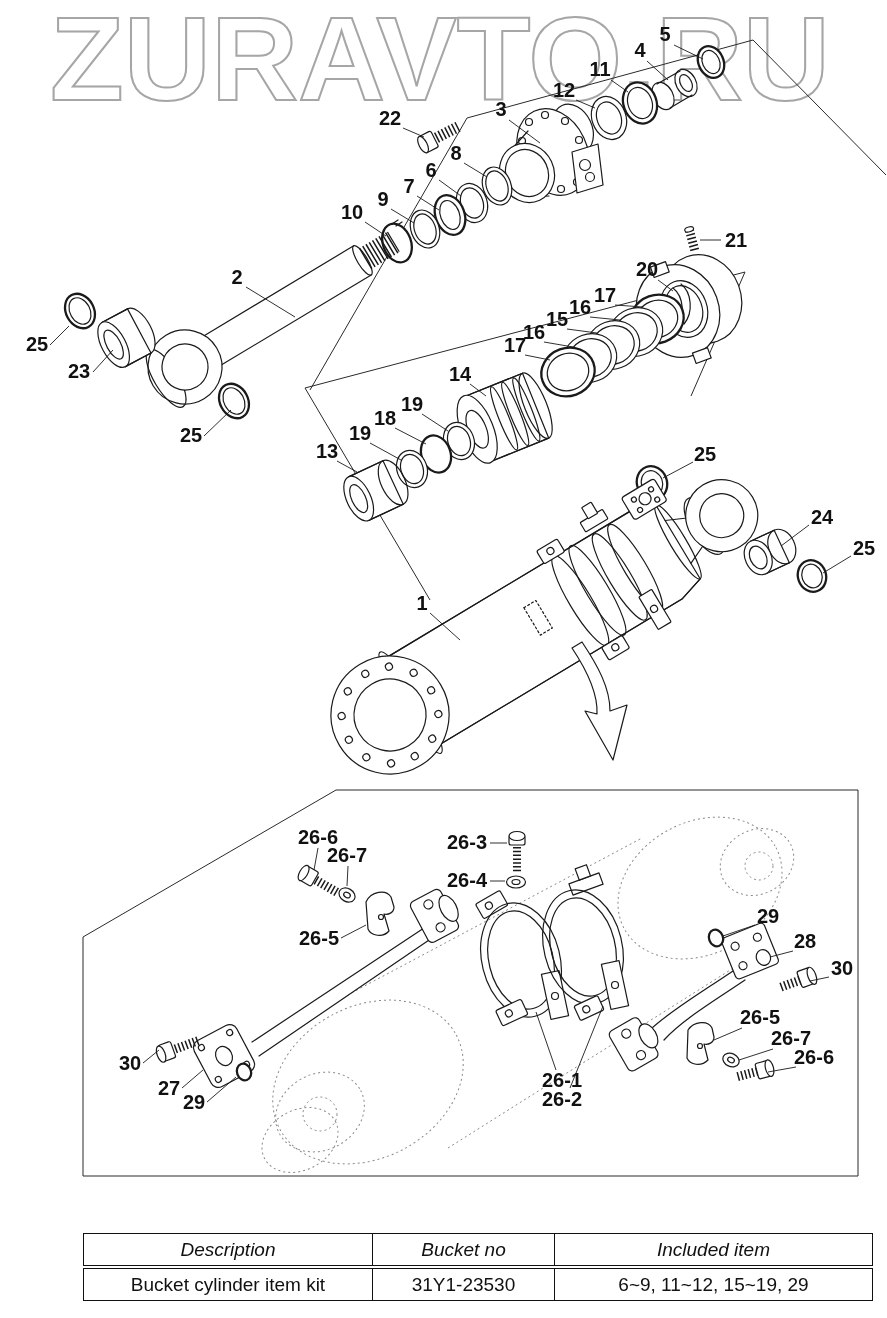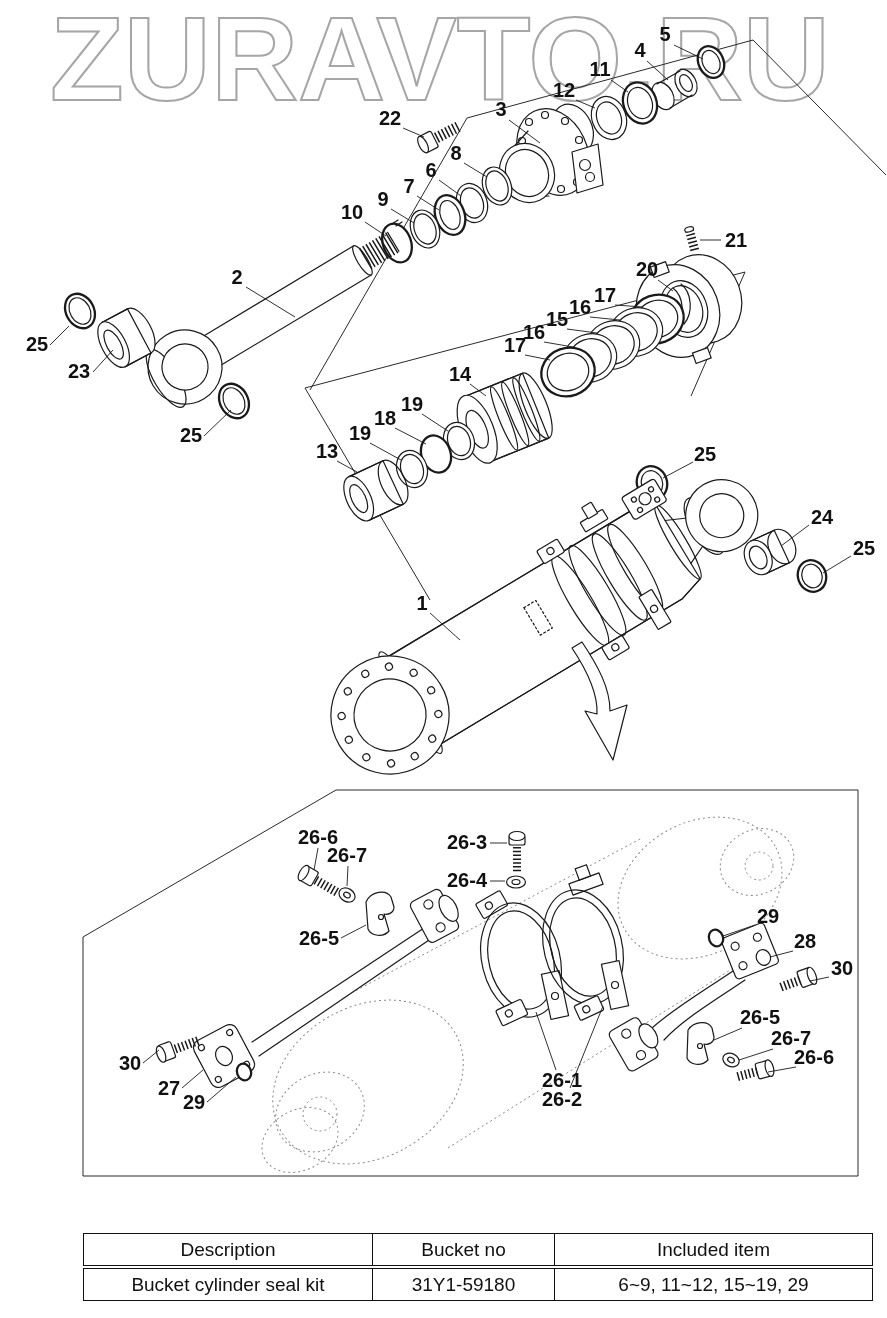--- a/index.html
+++ b/index.html
@@ -13,21 +13,21 @@
   .thr{stroke:#1a1a1a;stroke-dasharray:1.5 2.3;fill:none;}
   .ghost{stroke:#8a8a8a;stroke-dasharray:2 3;fill:none;stroke-width:1;}
   .frame{stroke:#2a2a2a;fill:none;stroke-width:1;}
   .callout{font:600 20px "Liberation Sans",sans-serif;fill:#111;text-anchor:middle;}
   .leader{stroke:#1a1a1a;stroke-width:0.9;}
   .wline{stroke:#fff;stroke-width:12;fill:none;stroke-linecap:round;}
   
   #ptable{position:absolute;left:83px;top:1233px;width:789px;border-collapse:collapse;
           table-layout:fixed;font-size:19px;color:#111;}
   #ptable td{border:1.5px solid #111;text-align:center;padding:0;height:31px;background:#fff;}
-  #ptable tr.hdr td{border-bottom:4px double #111;}
+  #ptable tr.hdr td{border-bottom:4px double #111;font-style:italic;}
   #ptable col.c1{width:289px;} #ptable col.c2{width:182px;} #ptable col.c3{width:318px;}
 </style>
 </head>
 <body>
 
 <div id="stage">
 <svg width="887" height="1318" viewBox="0 0 887 1318">
 
   <text class="wm" x="50" y="100" textLength="780" lengthAdjust="spacingAndGlyphs">ZURAVTO.RU</text>
 
@@ -508,19 +508,19 @@
         <col class="c2">
         <col class="c3">
       </colgroup>
   <tbody>
         <tr class="hdr">
     <td>Description</td>
     <td>Bucket no</td>
     <td>Included item</td>
   </tr>
   <tr>
-    <td>Bucket cylinder seal kit</td>
-    <td>31Y1-59180</td>
+    <td>Bucket cylinder item kit</td>
+    <td>31Y1-23530</td>
     <td>6~9, 11~12, 15~19, 29</td>
   </tr>
 </tbody>
     </table>
 </div>
 
 </body></html>

